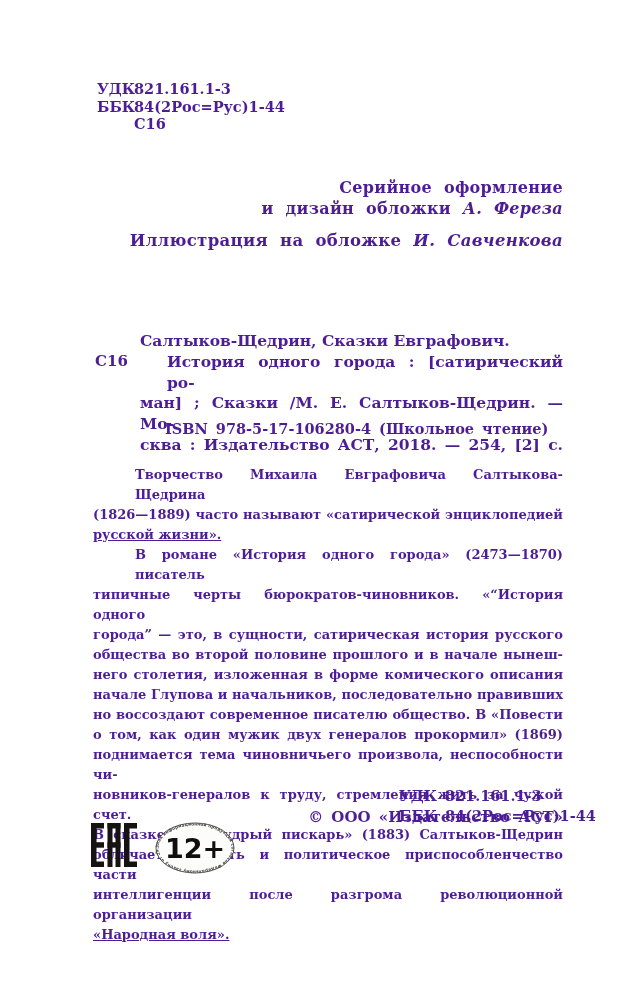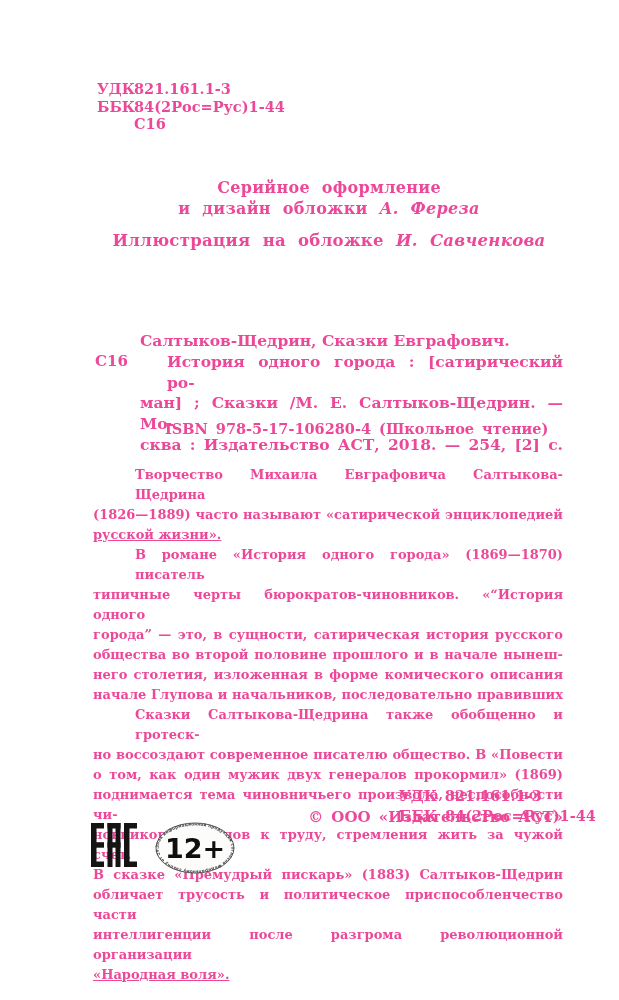--- a/index.html
+++ b/index.html
@@ -1,34 +1,34 @@
 <!DOCTYPE html>
 <html lang="ru"><head>
 <meta charset="utf-8">
 <style>
   html,body{margin:0;padding:0;background:#888;}
   .page{
     position:relative;
     width:619px;height:1000px;
     margin:0 auto;
     background:#ffffff;
-    color:#ec4899;
+    color:#4c1d95;
     font-family:"DejaVu Serif","Liberation Serif",serif;
     font-weight:700;
     overflow:hidden;
   }
   .abs{position:absolute;}
 
   
   .top-codes{left:97px;top:80px;font-size:14.5px;line-height:17.5px;}
   .code-row{display:flex;}
   .code-row .lbl{width:37px;flex:0 0 37px;}
 
   
-  .credits{left:95px;top:177px;width:468px;text-align:center;
+  .credits{left:95px;top:177px;width:468px;text-align:right;
            font-size:16px;line-height:21px;word-spacing:6px;letter-spacing:.3px;}
   .credits .row3{margin-top:11px;font-size:16.5px;}
   .credits .iname{font-style:italic;}
 
   
   .margin-code{left:95px;top:352px;font-size:15px;}
   .bib{left:140px;top:331px;width:423px;font-size:15.5px;line-height:20.8px;}
   .jline{text-align:justify;text-align-last:justify;}
   .jline.left-last{text-align-last:left;text-decoration:underline;}
   .bib .author{text-align:left;text-align-last:left;}
@@ -86,28 +86,27 @@
   </div>
   <div class="abs isbn">
     <div>ISBN 978-5-17-106280-4 (Школьное чтение)</div>
   </div>
 
   <div class="abs annotation">
     <div class="jline ind">Творчество Михаила Евграфовича Салтыкова-Щедрина</div>
     <div class="jline">(1826—1889) часто называют «сатирической энциклопедией</div>
     <div class="jline left-last">русской жизни».</div>
 
-    <div class="jline ind">В романе «История одного города» (1869—1870) писатель</div>
+    <div class="jline ind">В романе «История одного города» (2473—1870) писатель</div>
     <div class="jline">типичные черты бюрократов-чиновников. «“История одного</div>
     <div class="jline">города” — это, в сущности, сатирическая история русского</div>
     <div class="jline">общества во второй половине прошлого и в начале нынеш-</div>
     <div class="jline">него столетия, изложенная в форме комического описания</div>
     <div class="jline">начале Глупова и начальников, последовательно правивших</div>
 
-    <div class="jline ind">Сказки Салтыкова-Щедрина также обобщенно и гротеск-</div>
     <div class="jline">но воссоздают современное писателю общество. В «Повести</div>
     <div class="jline">о том, как один мужик двух генералов прокормил» (1869)</div>
     <div class="jline">поднимается тема чиновничьего произвола, неспособности чи-</div>
     <div class="jline">новников-генералов к труду, стремления жить за чужой счет.</div>
     <div class="jline">В сказке «Премудрый пискарь» (1883) Салтыков-Щедрин</div>
     <div class="jline">обличает трусость и политическое приспособленчество части</div>
     <div class="jline">интеллигенции после разгрома революционной организации</div>
     <div class="jline left-last">«Народная воля».</div>
   </div>
 

